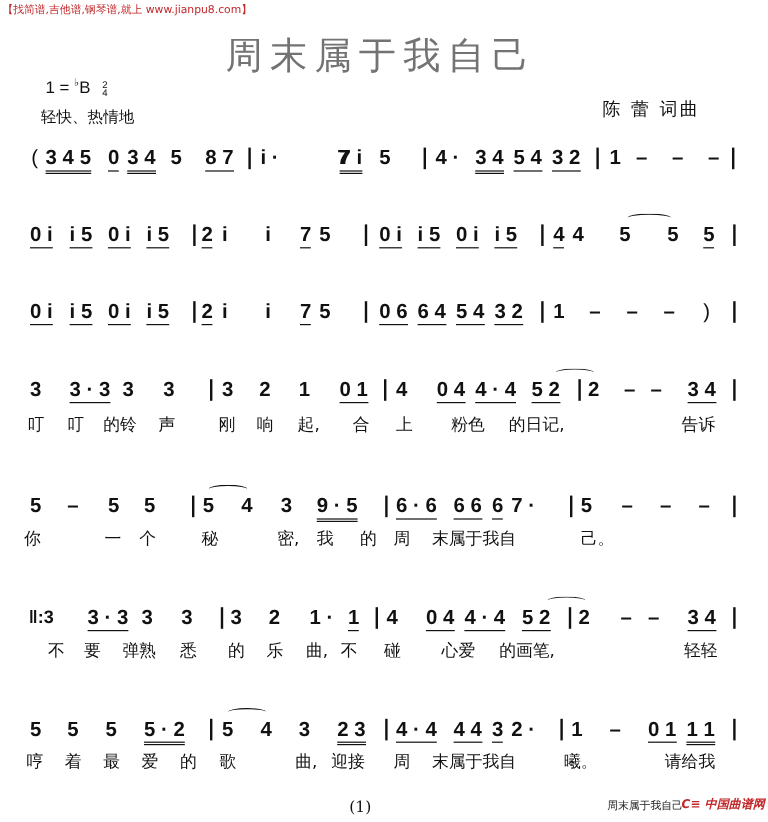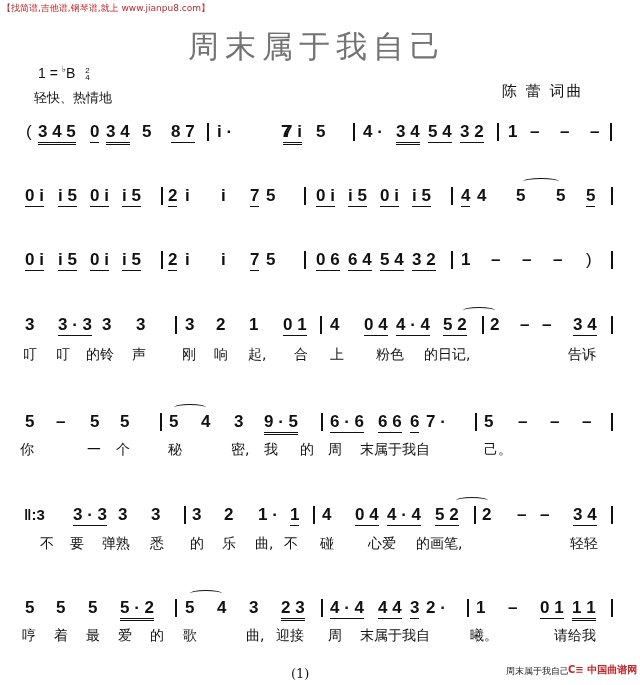--- a/index.html
+++ b/index.html
@@ -12,21 +12,21 @@
   .key .ts { display:inline-block; font-size:8px; line-height:7px; vertical-align:middle; text-align:center; margin-left:6px; border-bottom:0; }
   .tempo { left:34px; top:89px; font-size:13px; }
   .credit { left:502px; top:82px; font-size:15px; letter-spacing:2px; }
   .line { position:absolute; left:0; width:640px; height:30px; }
   .n { position:absolute; top:0; font-family:"Liberation Sans", sans-serif; font-weight:bold; font-size:17px; line-height:20px; }
   .bar { position:absolute; top:1px; width:1.5px; height:18px; background:#111; }
   .lyr { position:absolute; left:0; width:640px; font-size:14px; line-height:18px; }
   .lyr span { position:absolute; top:0; }
   .footer-page { left:291px; top:666px; font-size:13px; font-family:"DejaVu Serif", serif; }
   .footer-up { left:506px; top:665px; font-size:9px; color:#222; }
-  .footer-logo { left:568px; top:663px; font-size:10px; color:#c0282a; font-weight:bold; }
+  .footer-logo { left:568px; top:663px; font-size:10px; color:#c0282a; font-weight:bold;font-style:italic; }
   .tie { position:absolute; border-top:1.4px solid #111; border-radius:50% 50% 0 0; height:6px; }
 </style>
 </head>
 <body>
 
 <div class="abs banner">【找简谱,吉他谱,钢琴谱,就上 www.jianpu8.com】</div>
 <div class="abs title">周末属于我自己</div>
 <div class="abs key">
   <span>1 =</span>
   <sup>♭</sup><span>B</span>

